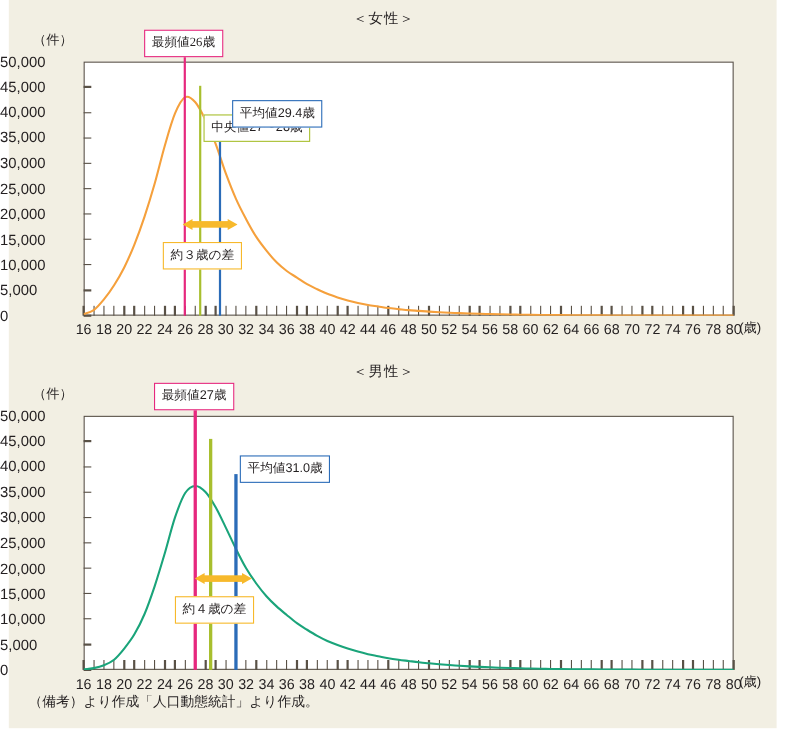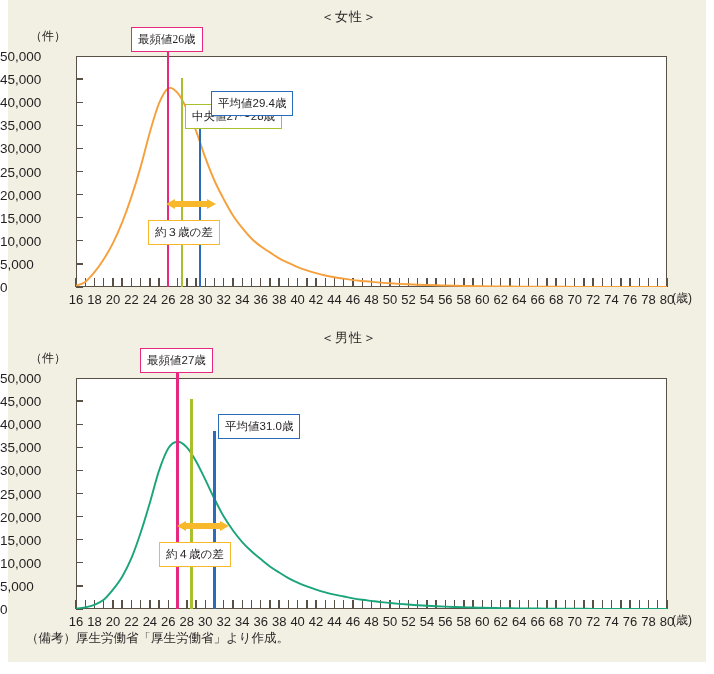--- a/index.html
+++ b/index.html
@@ -332,14 +332,14 @@
       </g>
     </svg>
 
     <div class="abox pink" style="left:140px;top:22px;">最頻値27歳</div>
     <div class="abox blue" style="left:218px;top:88px;">
       <div>平均値31.0歳</div>
     </div>
     <div class="abox yellow" style="left:159px;top:216px;text-align:center;">約４歳の差</div>
   </div>
 
-  <div class="footnote" style="left:26px;top:630px;">（備考）厚生労働省「厚生労働省」より作成。</div>
+  <div class="footnote" style="left:26px;top:630px;">（備考）より作成「人口動態統計」より作成。</div>
 </div>
 
 </body></html>

